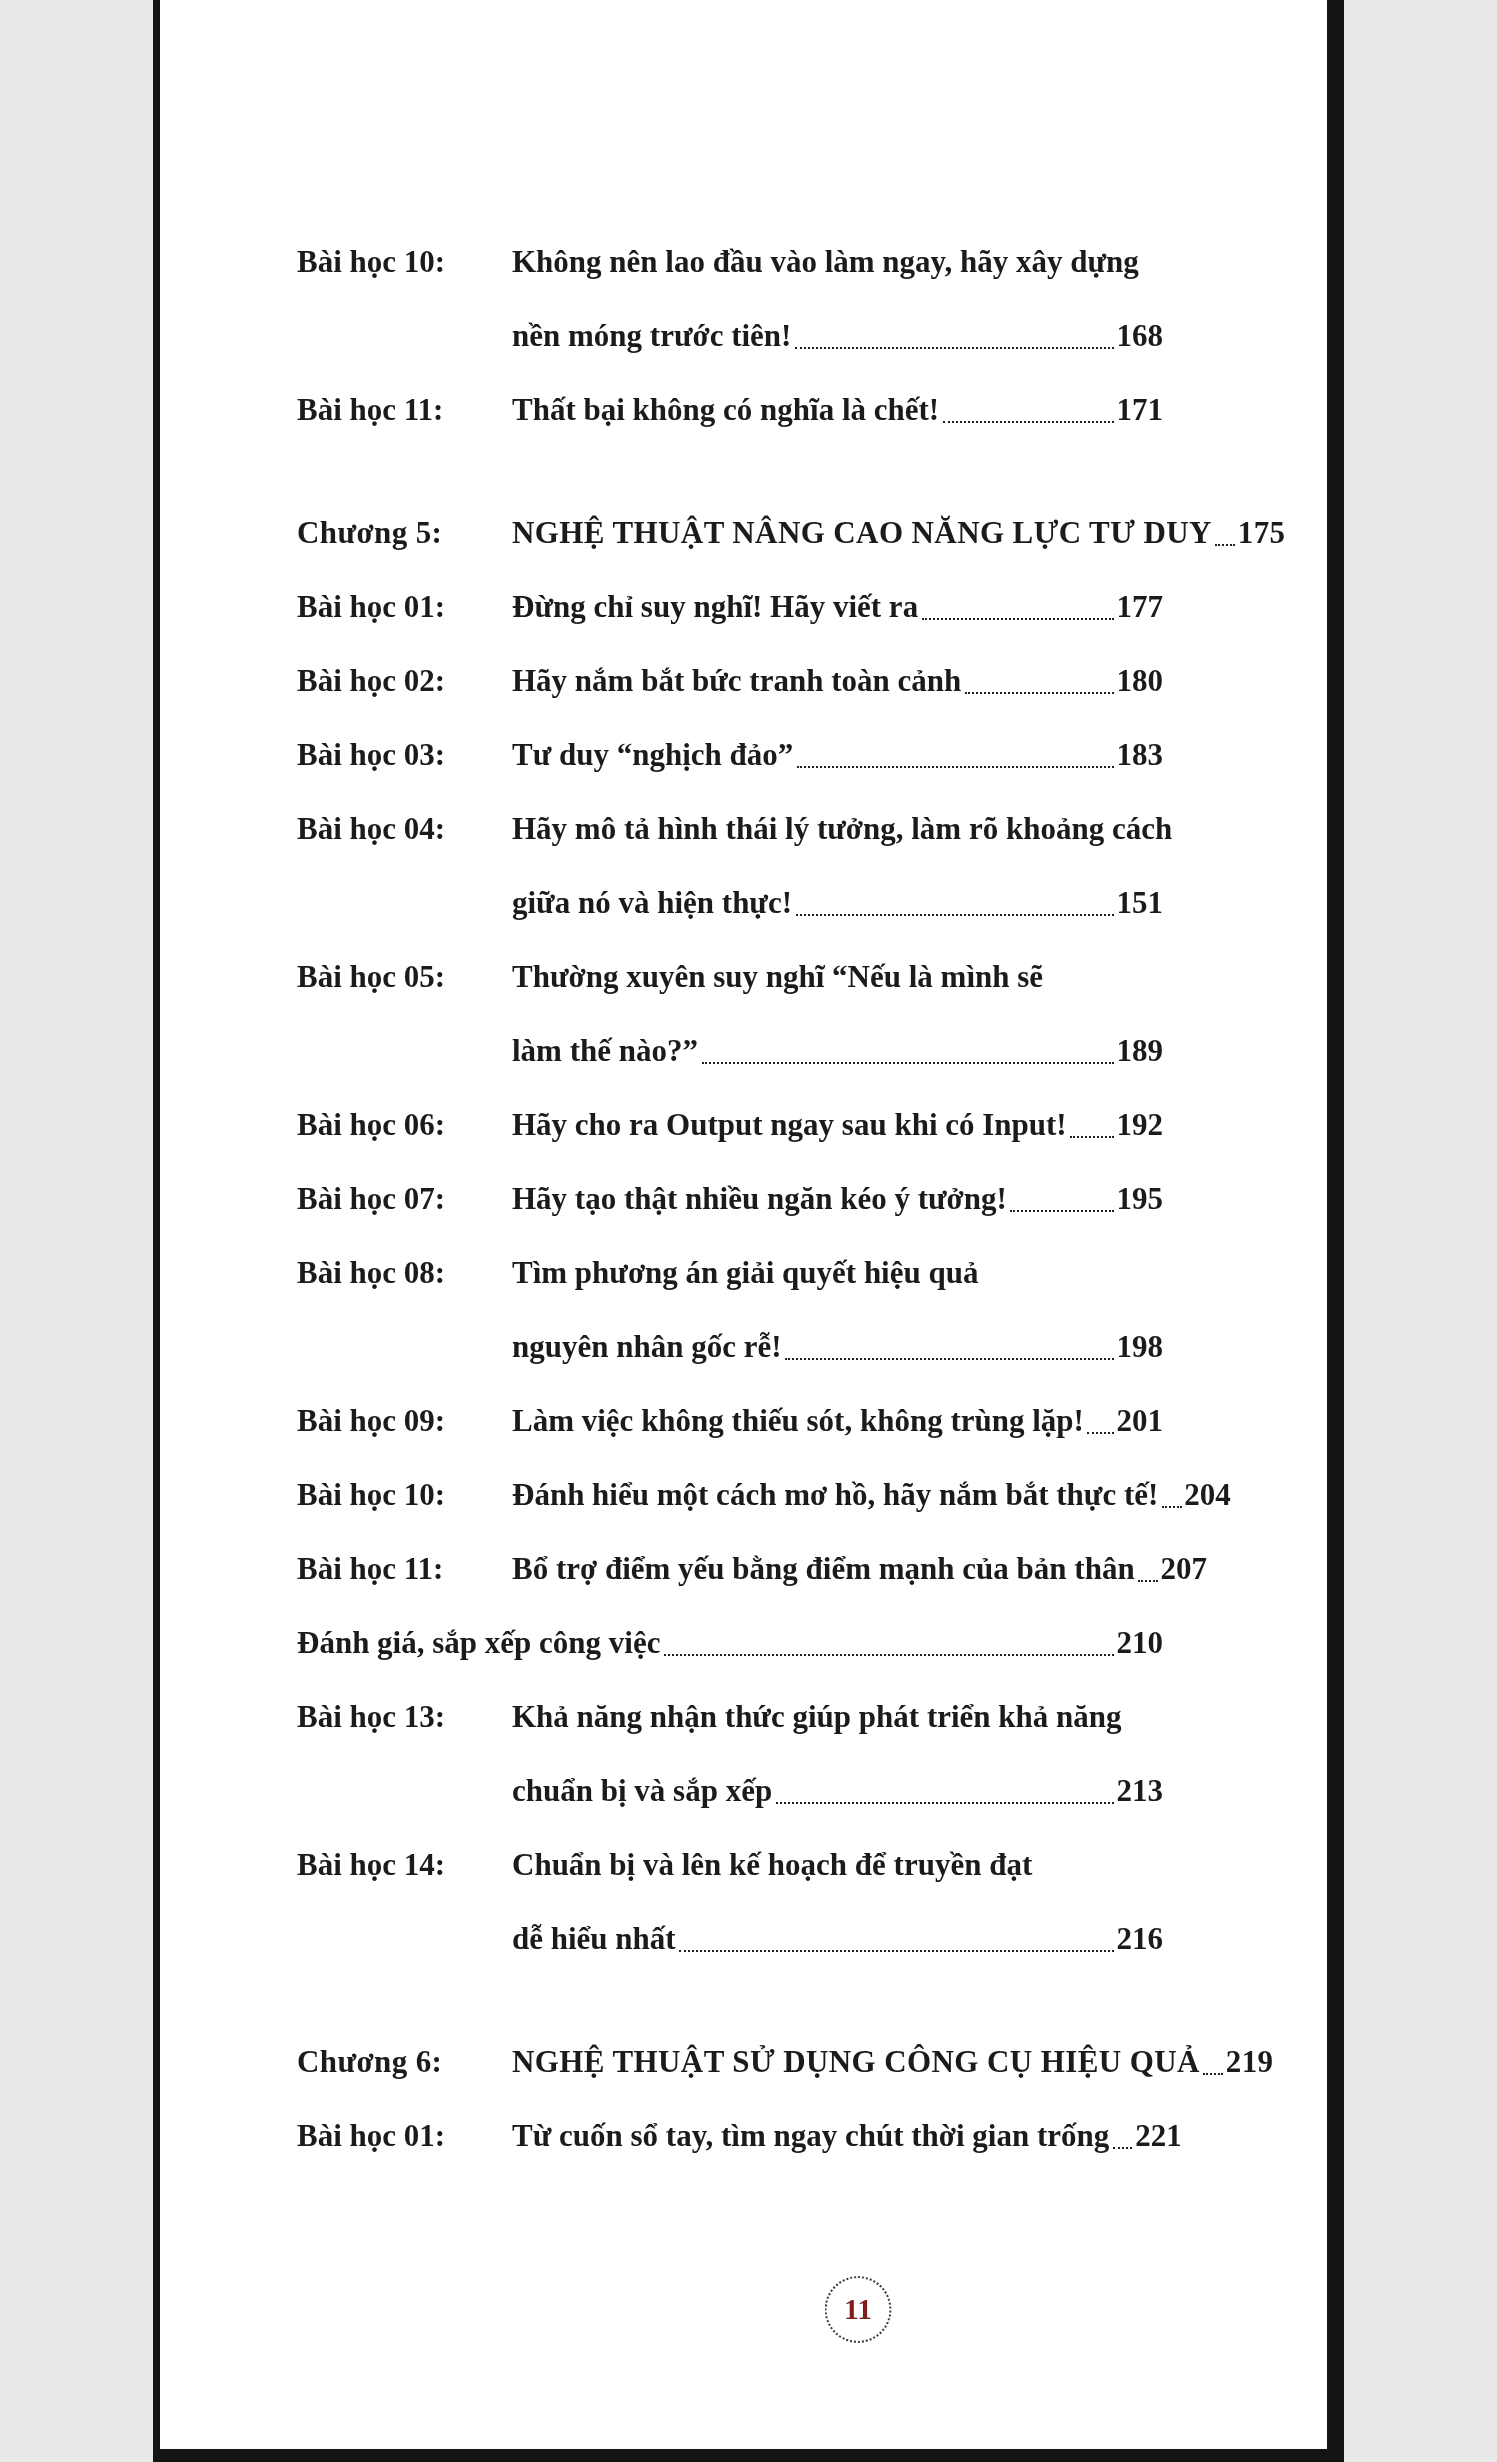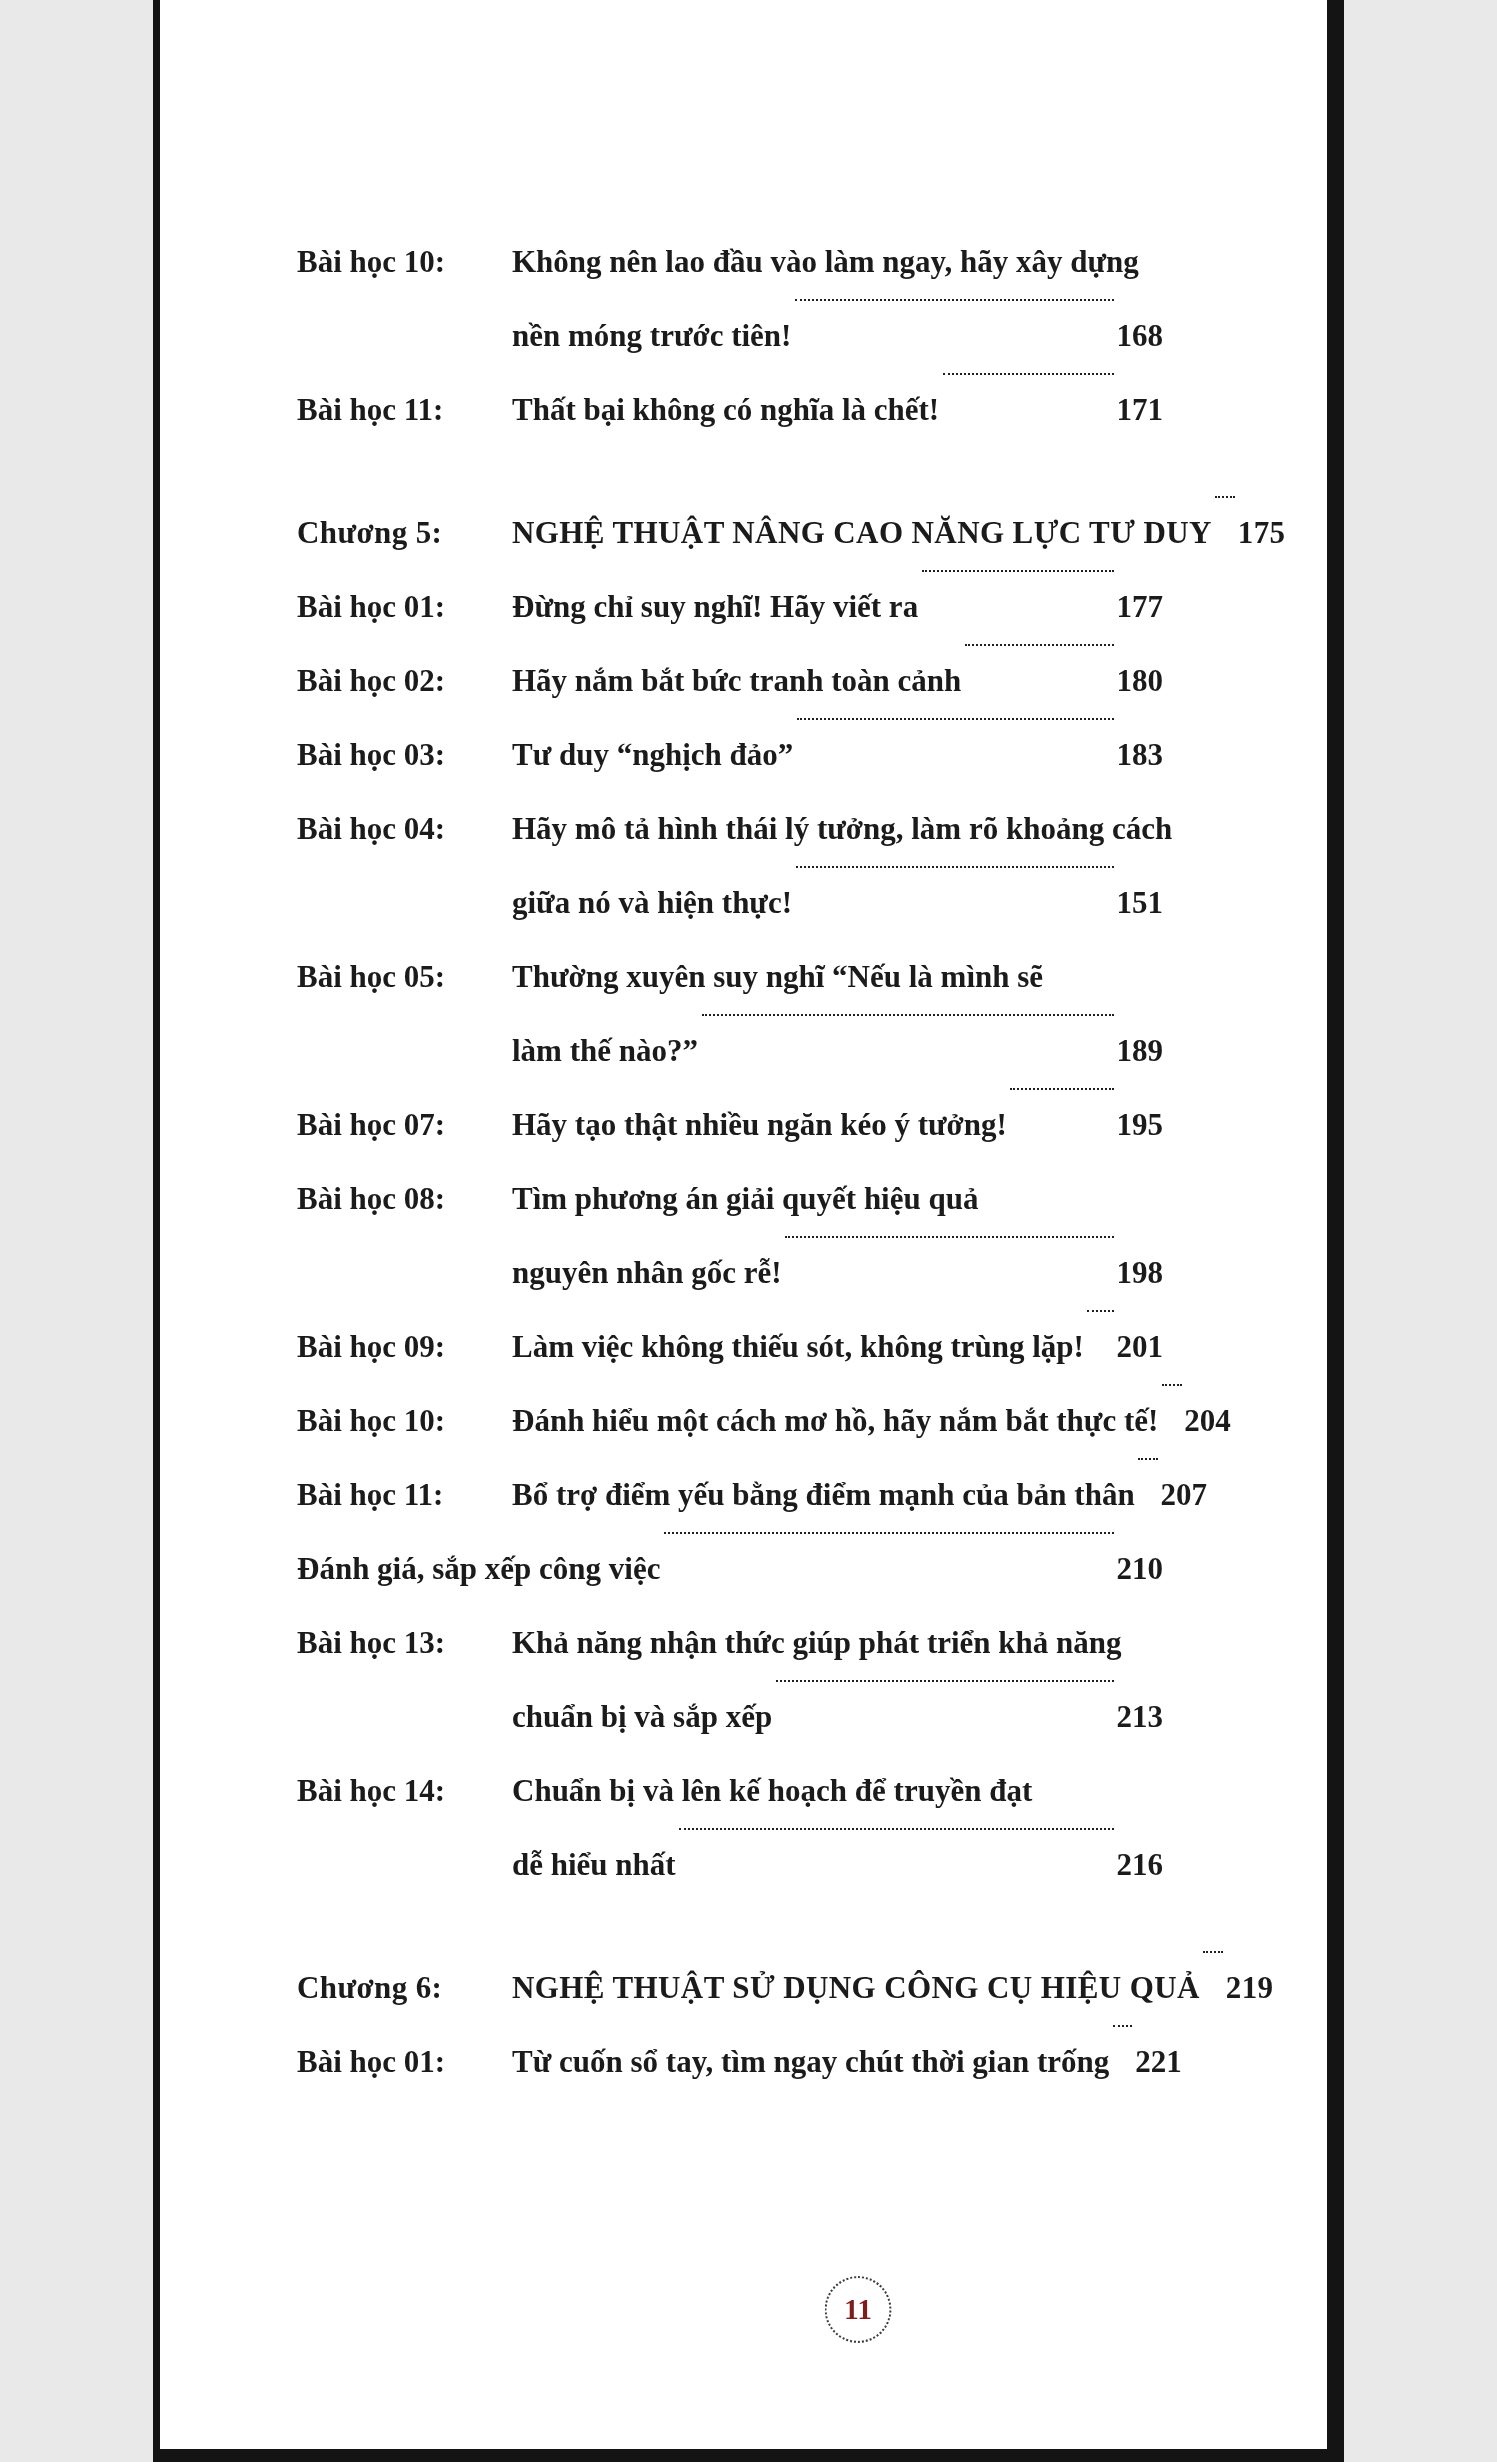--- a/index.html
+++ b/index.html
@@ -39,21 +39,21 @@
     font-size: 31px;
     font-weight: 700;
     line-height: 74px;
     white-space: nowrap;
   }
 
   .toc-body { flex: 1 1 auto; min-width: 0; }
 
   .toc-line {
     display: flex;
-    align-items: flex-start;
+    align-items: flex-end;
     font-size: 31px;
     font-weight: 700;
     line-height: 74px;
   }
 
   .toc-entry.chapter .toc-line,
   .toc-entry.chapter .toc-label { letter-spacing: 0.4px; }
 
   .toc-text { white-space: nowrap; }
 
@@ -183,20 +183,30 @@
             <span class="toc-text">Thường xuyên suy nghĩ “Nếu là mình sẽ</span>
           </div>
           <div class="toc-line">
             <span class="toc-text">làm thế nào?”</span>
             <span class="leader"></span>
             <span class="toc-page">189</span>
           </div>
         </div>
     </div>
 
+    <div class="toc-entry lesson">
+      <div class="toc-label">Bài học 06:</div>
+      <div class="toc-body">
+          <div class="toc-line">
+            <span class="toc-text">Hãy cho ra Output ngay sau khi có Input!</span>
+            <span class="leader"></span>
+            <span class="toc-page">192</span>
+          </div>
+        </div>
+    </div>
 
     <div class="toc-entry lesson">
       <div class="toc-label">Bài học 07:</div>
       <div class="toc-body">
           <div class="toc-line">
             <span class="toc-text">Hãy tạo thật nhiều ngăn kéo ý tưởng!</span>
             <span class="leader"></span>
             <span class="toc-page">195</span>
           </div>
         </div>

